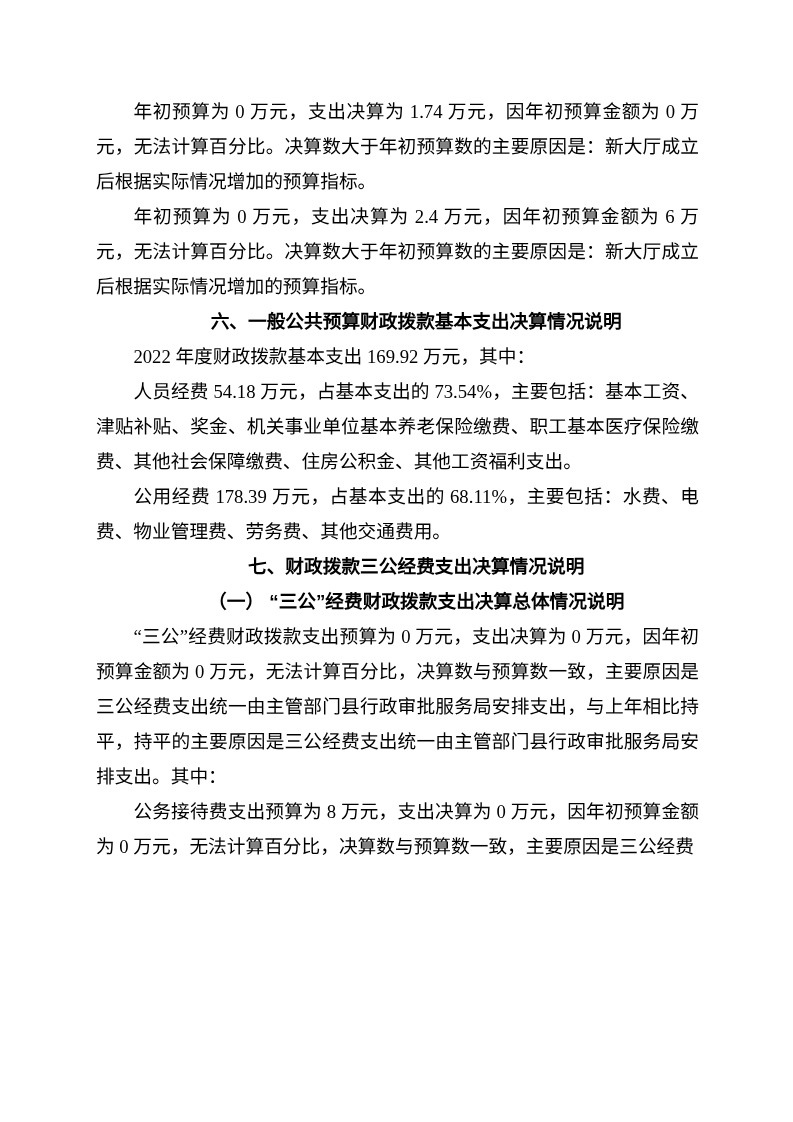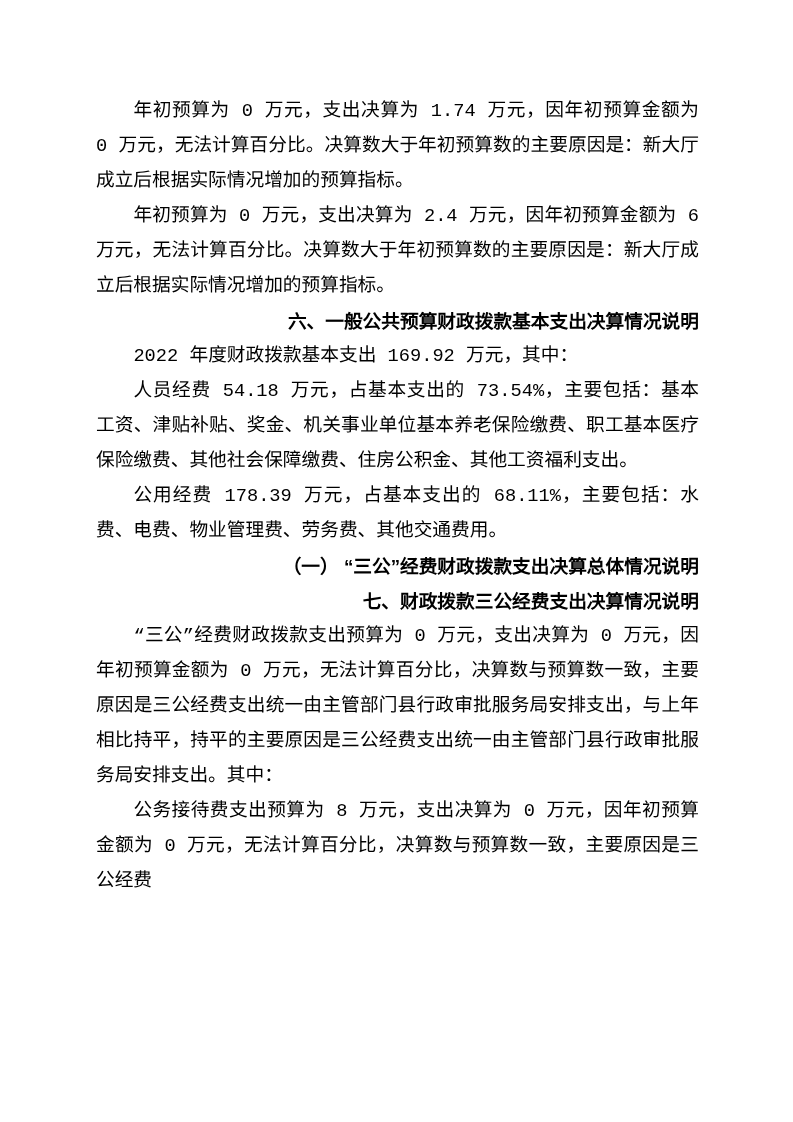--- a/index.html
+++ b/index.html
@@ -23,37 +23,36 @@
     color: #000000;
     font-family: "Liberation Serif", "DejaVu Serif", serif;
     font-size: 18.7px;
     line-height: 35px;
     text-align: justify;
   }
   .content p {
     margin: 0;
     padding: 0;
     text-indent: 2em;
-    font-family: Liberation Mono, monospace;
   }
   .content p.heading {
     font-family: "Liberation Sans", "DejaVu Sans", sans-serif;
     font-weight: bold;
-    text-align: right;
+    text-align: center;
   }
 </style>
 </head>
 <body>
 
 <div class="page">
   <div class="content">
     <p class="body-para">年初预算为 0 万元，支出决算为 1.74 万元，因年初预算金额为 0 万元，无法计算百分比。决算数大于年初预算数的主要原因是：新大厅成立后根据实际情况增加的预算指标。</p>
     <p class="body-para">年初预算为 0 万元，支出决算为 2.4 万元，因年初预算金额为 6 万元，无法计算百分比。决算数大于年初预算数的主要原因是：新大厅成立后根据实际情况增加的预算指标。</p>
     <p class="heading">六、一般公共预算财政拨款基本支出决算情况说明</p>
     <p class="body-para">2022 年度财政拨款基本支出 169.92 万元，其中：</p>
     <p class="body-para">人员经费 54.18 万元，占基本支出的 73.54%，主要包括：基本工资、津贴补贴、奖金、机关事业单位基本养老保险缴费、职工基本医疗保险缴费、其他社会保障缴费、住房公积金、其他工资福利支出。</p>
     <p class="body-para">公用经费 178.39 万元，占基本支出的 68.11%，主要包括：水费、电费、物业管理费、劳务费、其他交通费用。</p>
+    <p class="heading">七、财政拨款三公经费支出决算情况说明</p>
     <p class="heading">（一） “三公”经费财政拨款支出决算总体情况说明</p>
-    <p class="heading">七、财政拨款三公经费支出决算情况说明</p>
     <p class="body-para">“三公”经费财政拨款支出预算为 0 万元，支出决算为 0 万元，因年初预算金额为 0 万元，无法计算百分比，决算数与预算数一致，主要原因是三公经费支出统一由主管部门县行政审批服务局安排支出，与上年相比持平，持平的主要原因是三公经费支出统一由主管部门县行政审批服务局安排支出。其中：</p>
     <p class="body-para">公务接待费支出预算为 8 万元，支出决算为 0 万元，因年初预算金额为 0 万元，无法计算百分比，决算数与预算数一致，主要原因是三公经费</p>
   </div>
 </div>
 
 </body></html>

